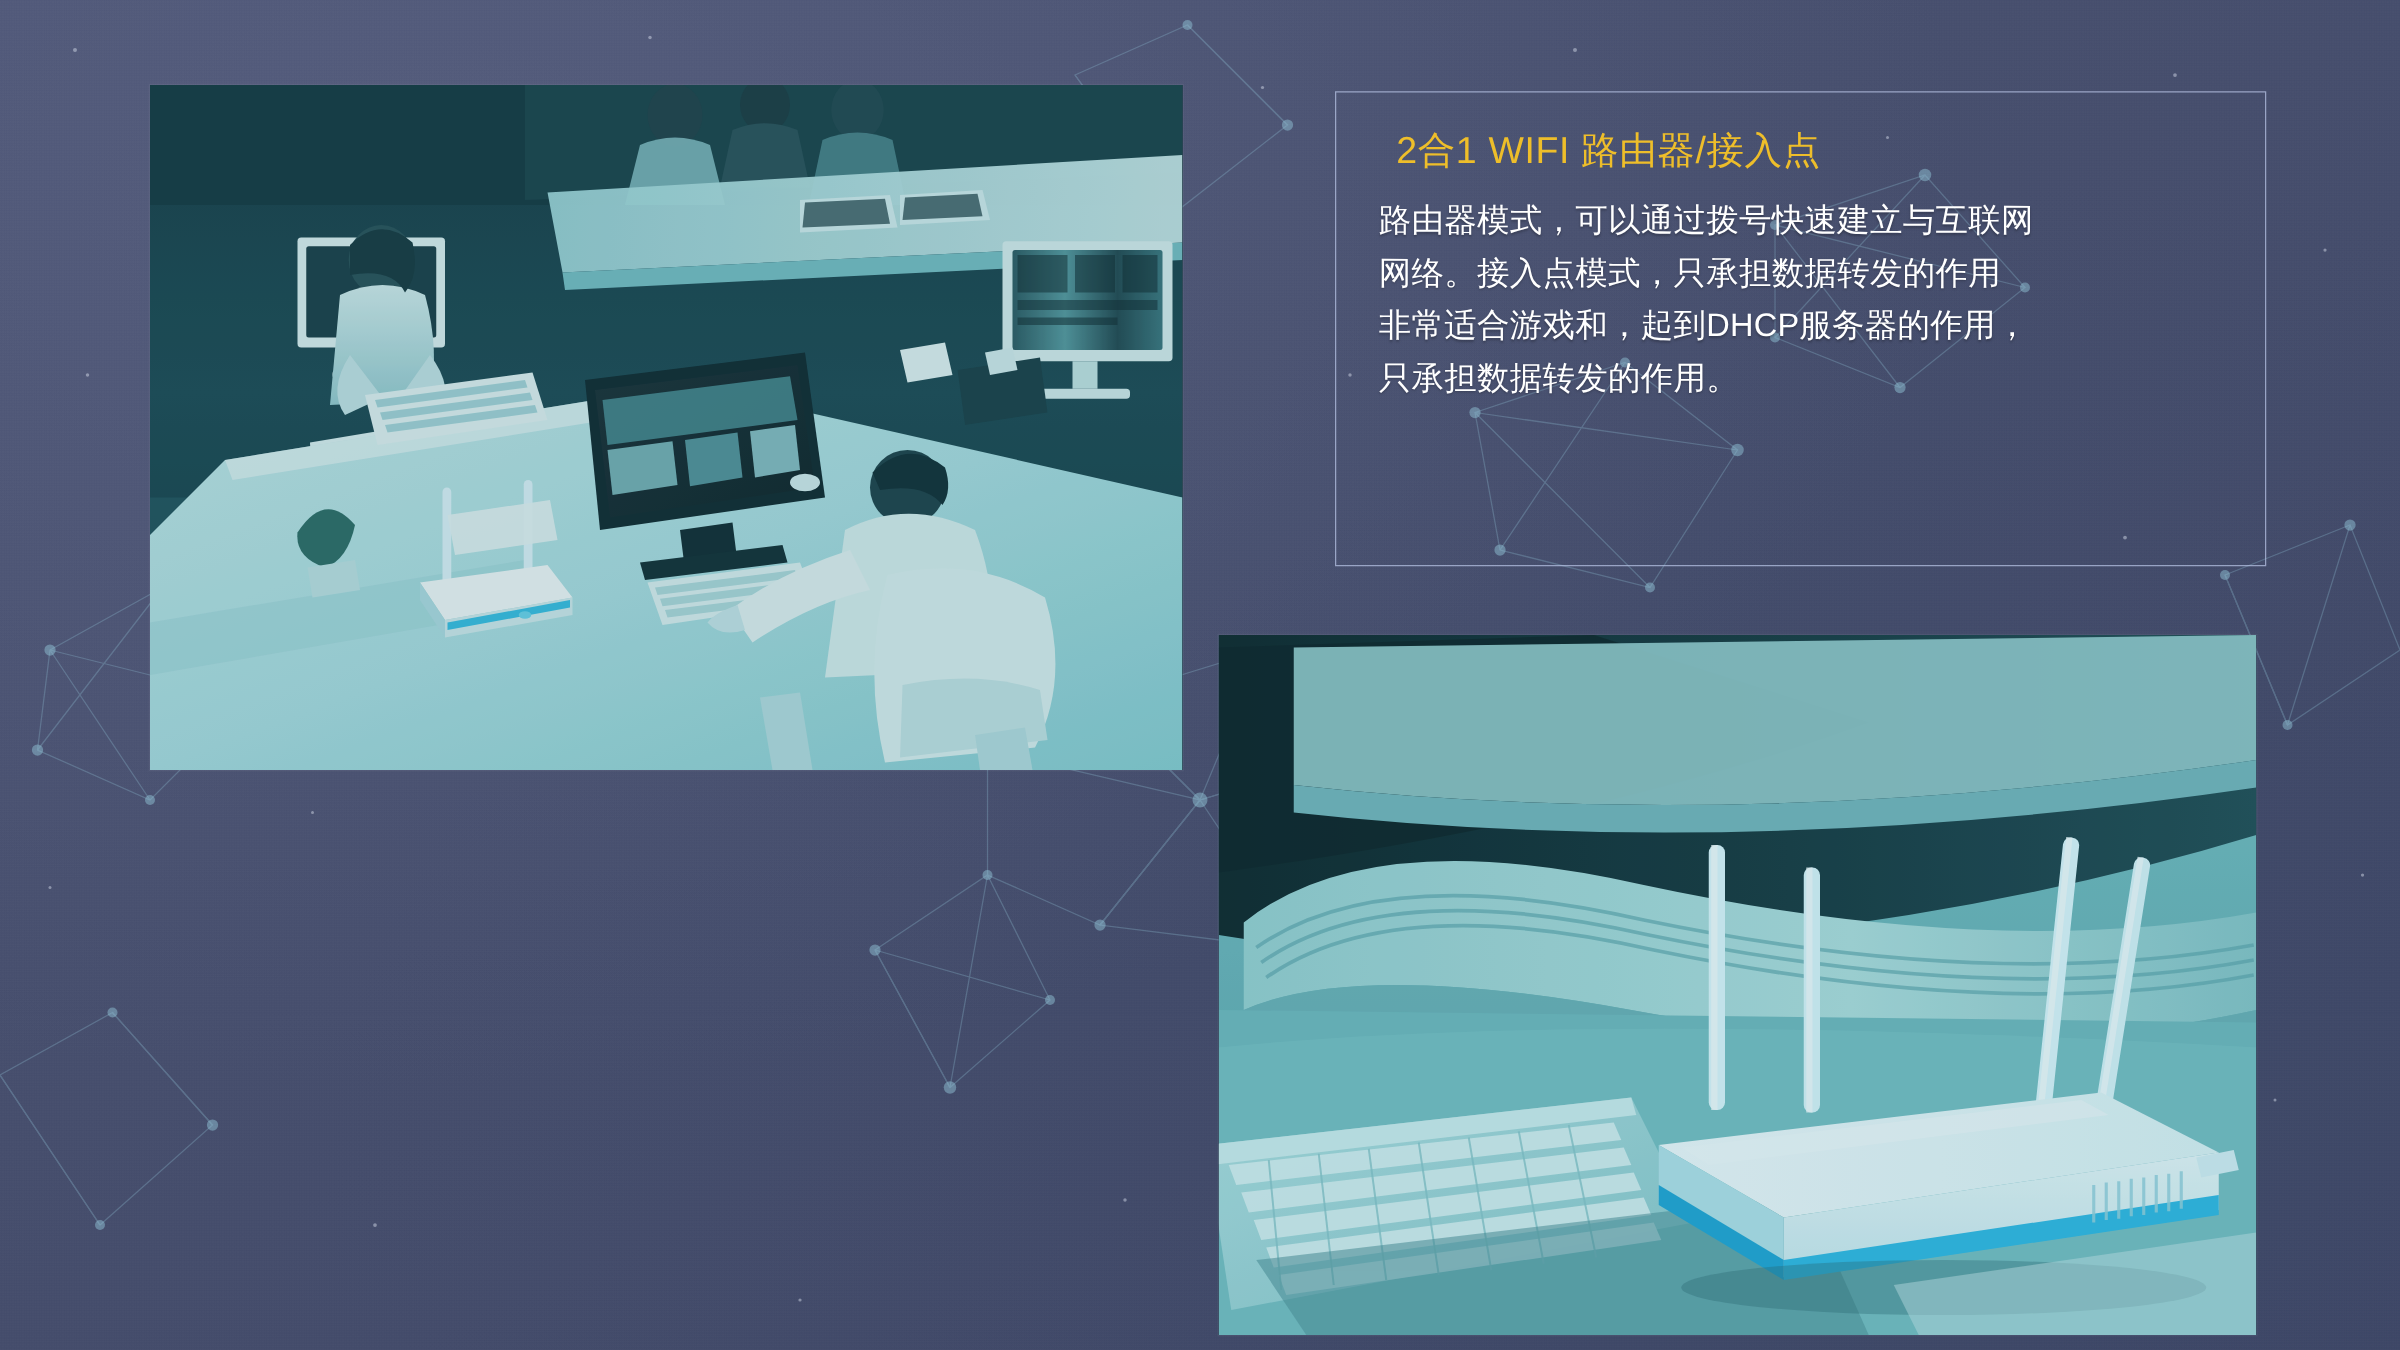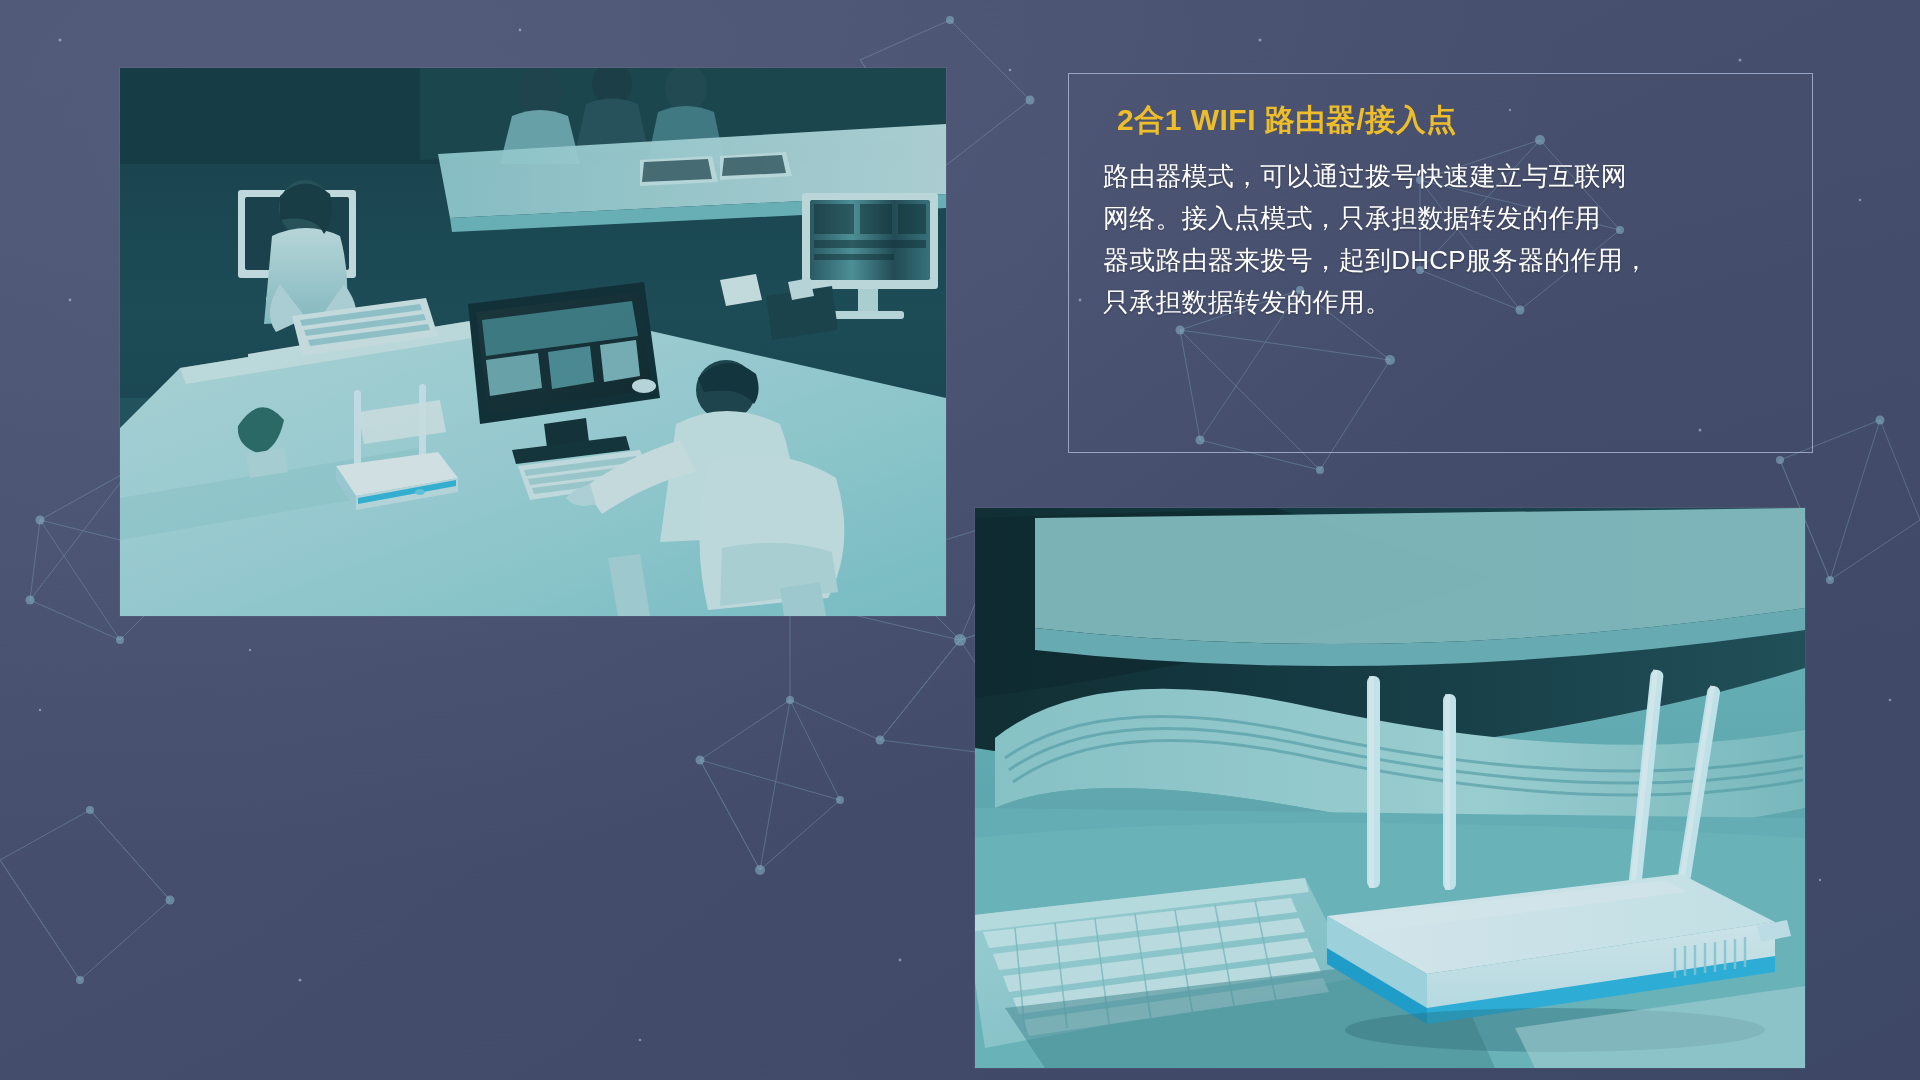--- a/index.html
+++ b/index.html
@@ -55,21 +55,21 @@
   
   .card {
     position: absolute;
     border: 1px solid rgba(186,198,232,.72);
     box-sizing: border-box;
     padding: 26px 34px 30px 34px;
   }
   .card .card-title {
     color: #eebe2a;
     font-size: 30px;
-    font-weight: 700;
+    font-weight: 400;
     letter-spacing: .5px;
     margin: 0 0 14px 14px;
     white-space: nowrap;
   }
   .card .card-body {
     color: #ffffff;
     font-size: 26px;
     line-height: 1.62;
     letter-spacing: .2px;
     margin: 0;
@@ -505,19 +505,19 @@
       <rect x="0" y="0" width="830" height="560" fill="#2fa9bd" opacity=".14"></rect>
       <rect x="0" y="0" width="830" height="560" fill="#0b2830" opacity=".06"></rect>
     </svg>
   </div>
 
   <div class="card" id="card-router">
     <div class="card-title">2合1 WIFI 路由器/接入点</div>
     <div class="card-body">
       <div>路由器模式，可以通过拨号快速建立与互联网</div>
       <div>网络。接入点模式，只承担数据转发的作用</div>
-      <div>器或路由器来拨号，起到DHCP服务器的作用，</div>
+      <div>非常适合游戏和，起到DHCP服务器的作用，</div>
       <div>只承担数据转发的作用。</div>
     </div>
   </div>
 
 
 </div>
 
 </body></html>

